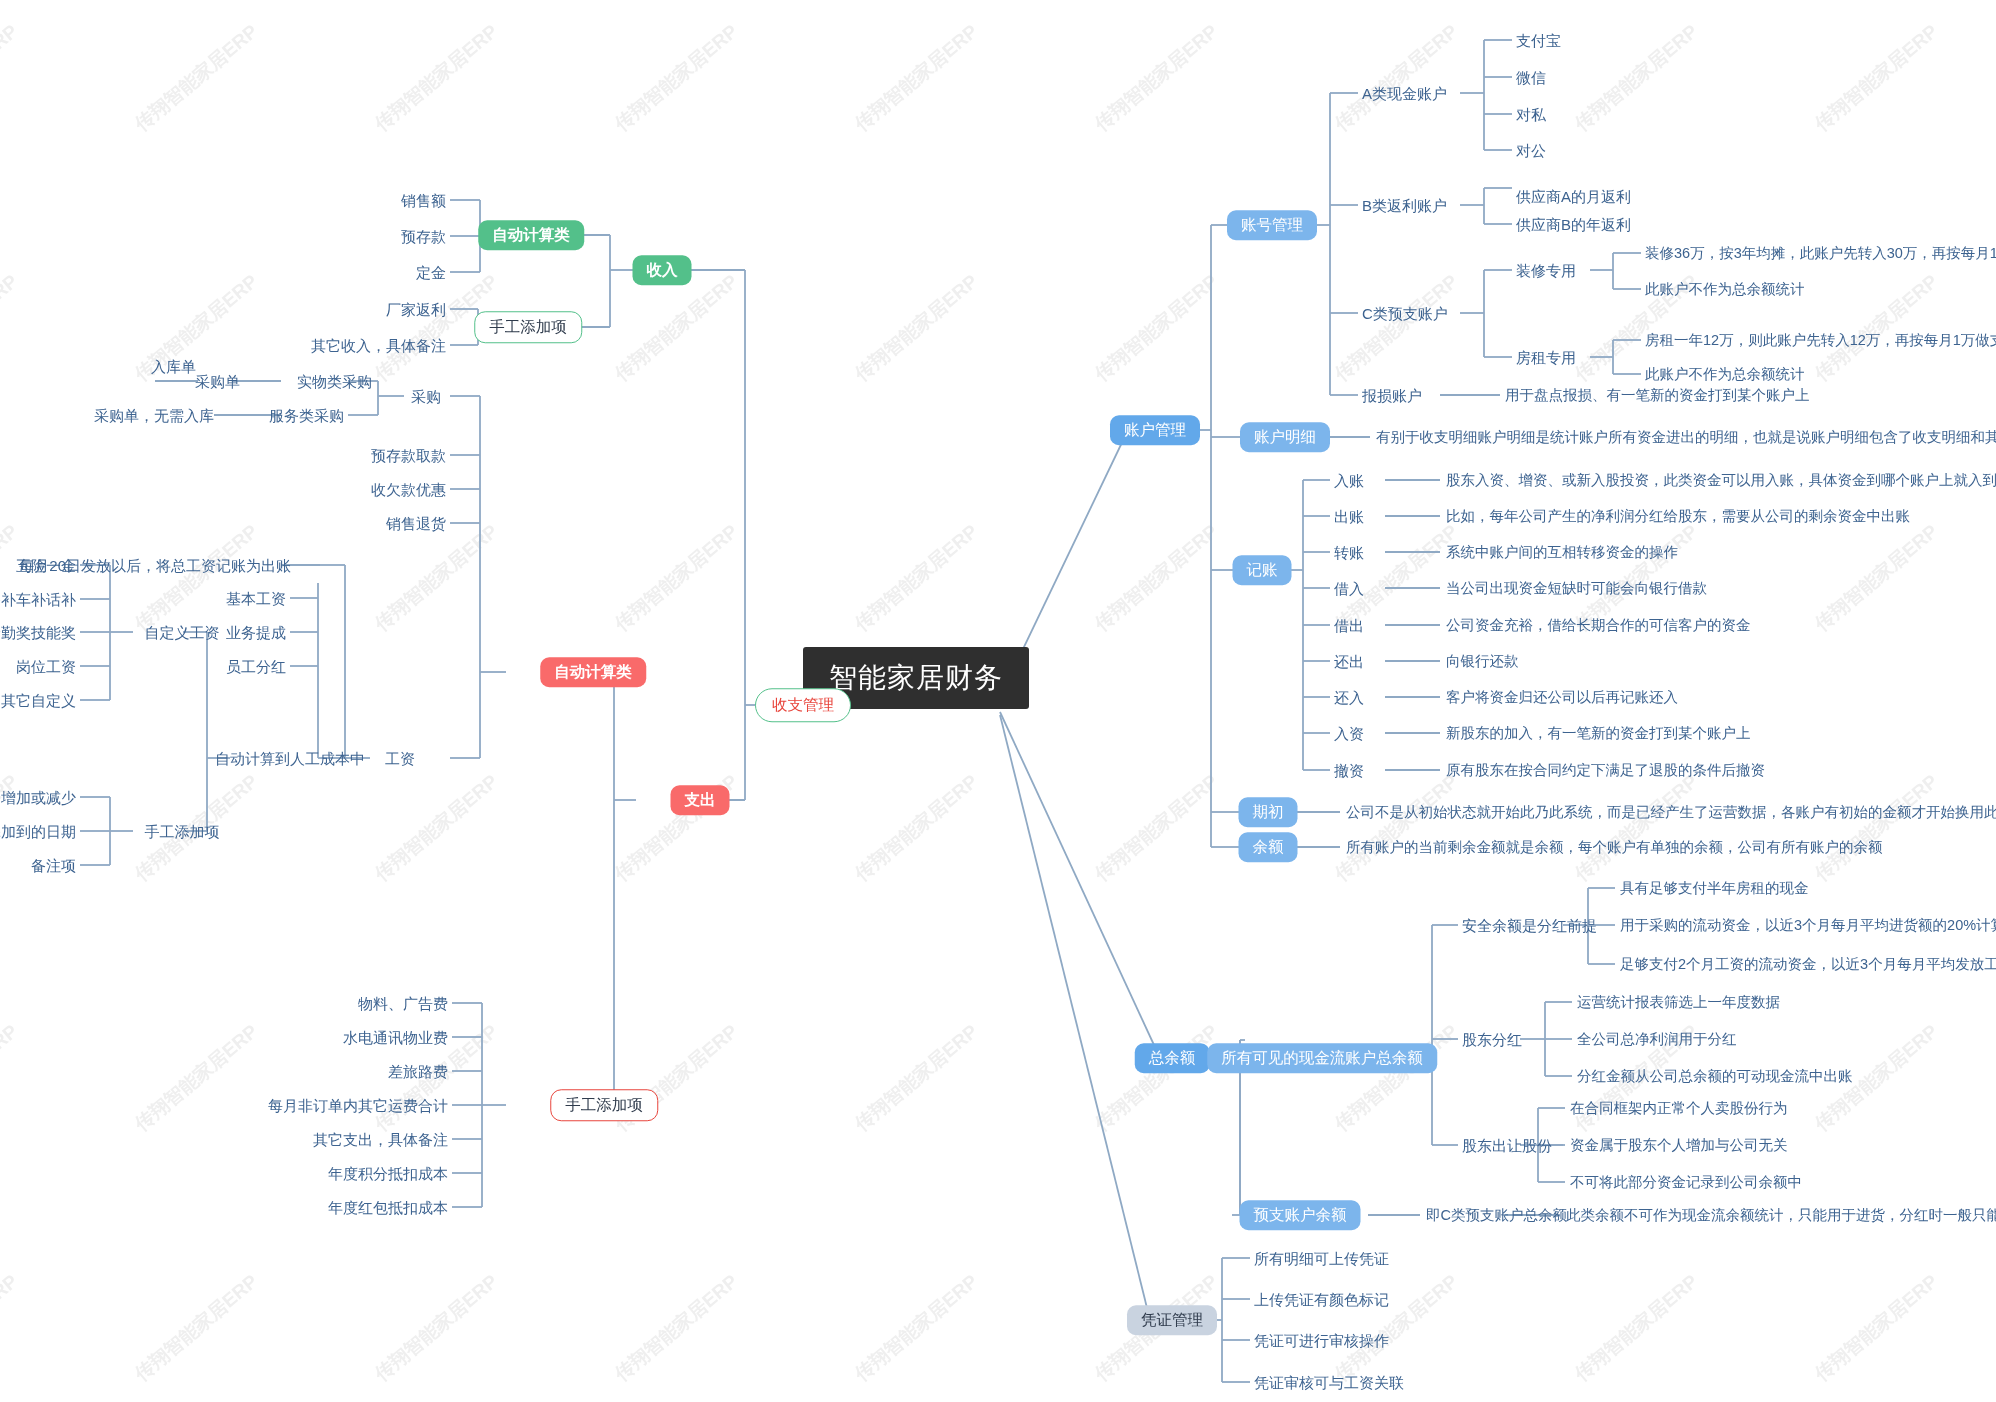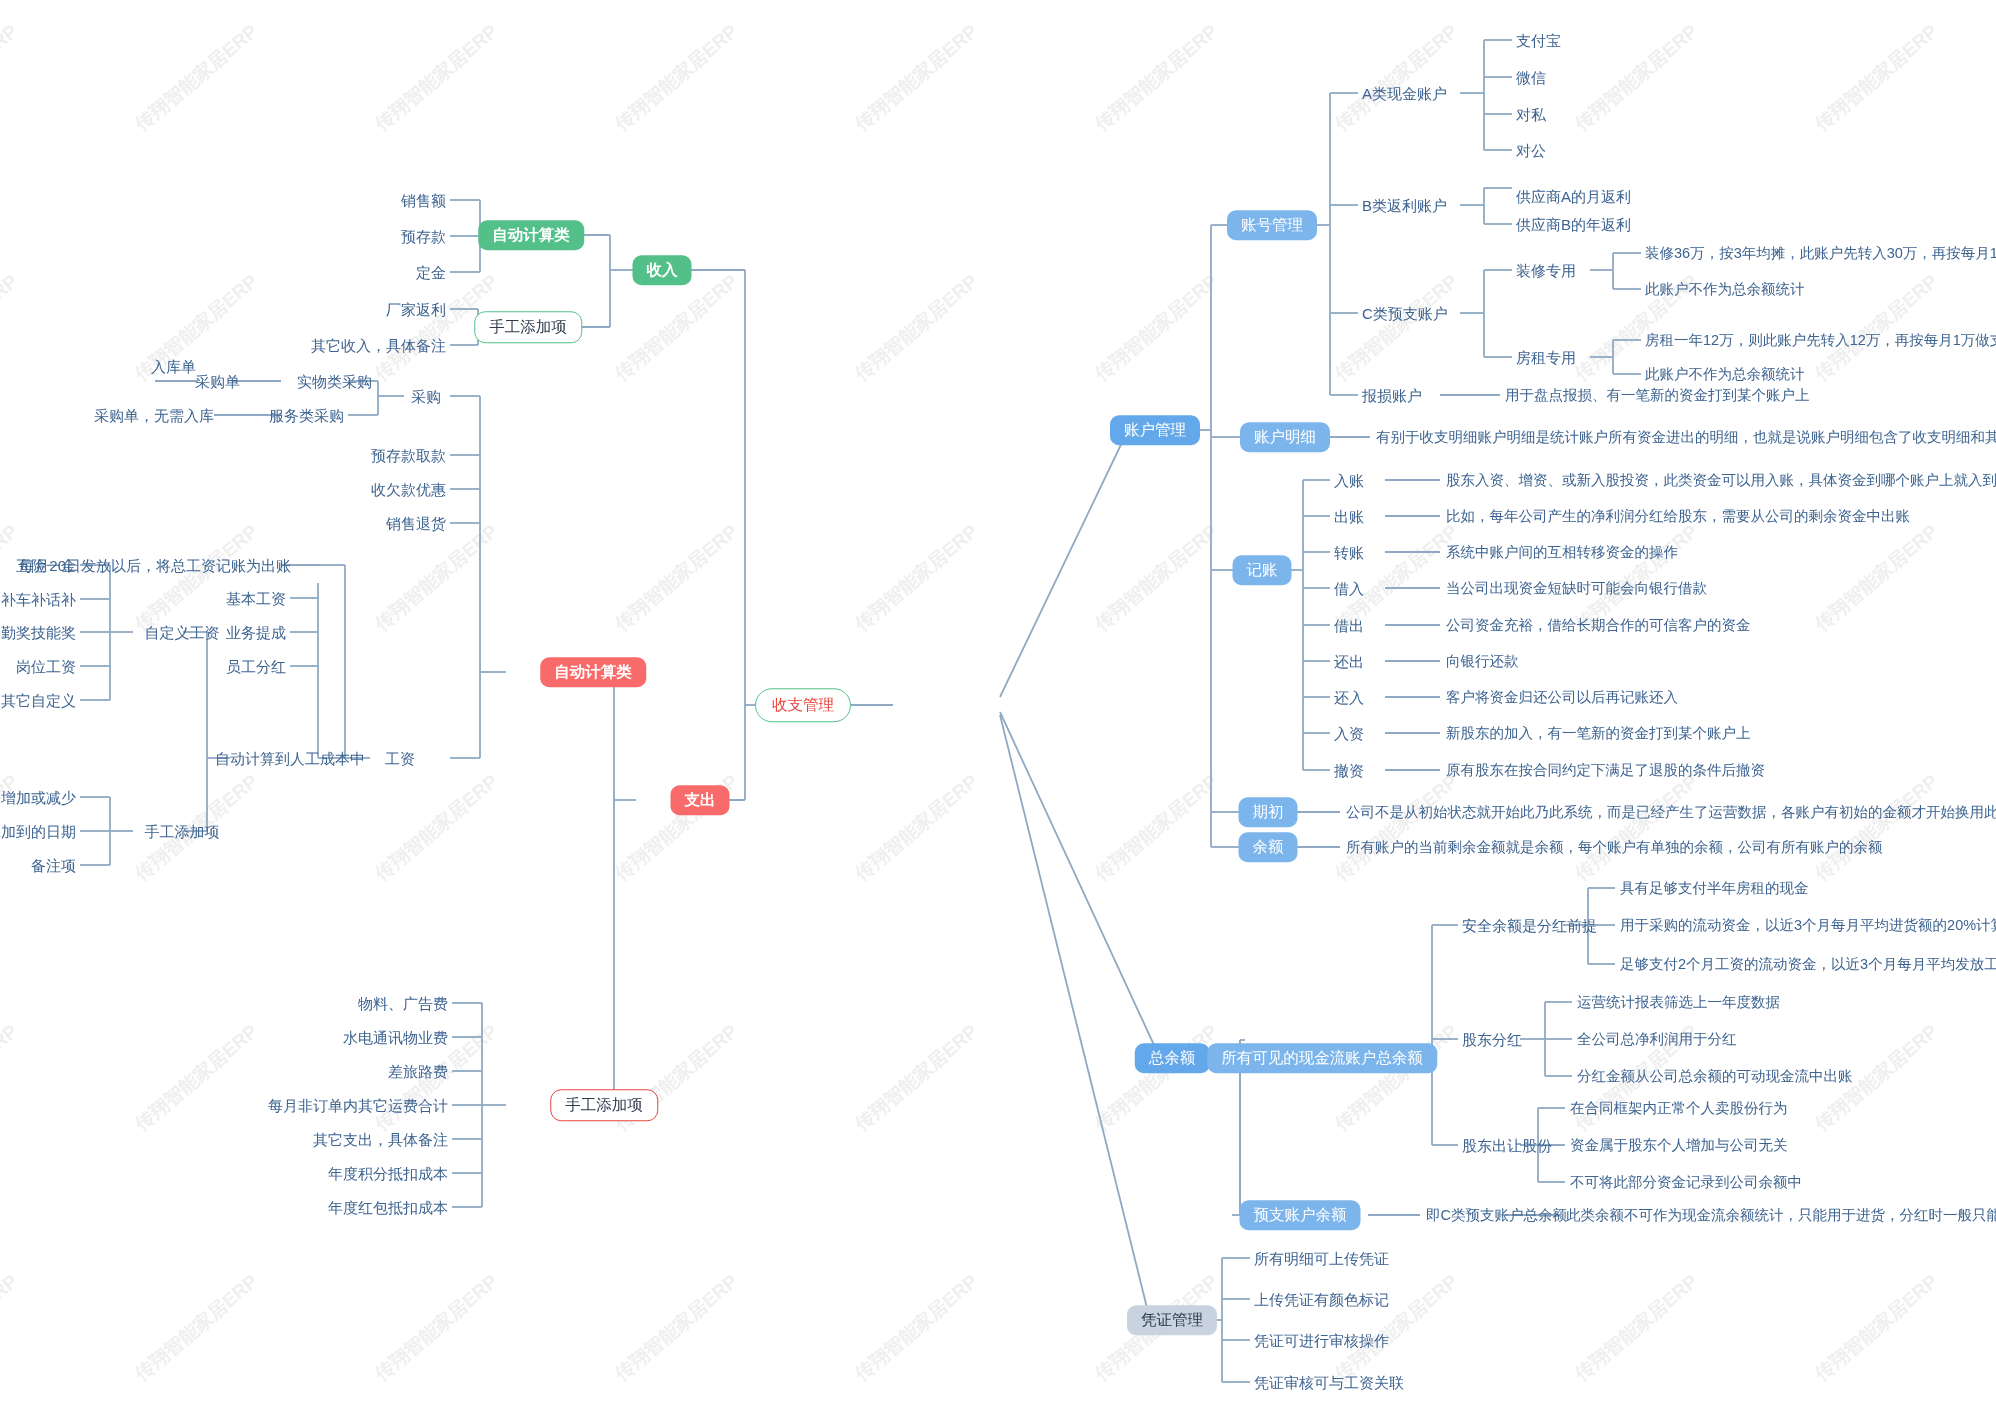--- a/index.html
+++ b/index.html
@@ -314,20 +314,21 @@
 
       <path d="M1196,1320 L1222,1320"></path>
       <path d="M1222,1258 L1222,1382"></path>
       <path d="M1222,1258 L1250,1258"></path>
       <path d="M1222,1299 L1250,1299"></path>
       <path d="M1222,1340 L1250,1340"></path>
       <path d="M1222,1382 L1250,1382"></path>
     </g>
   </svg>
 
+  <div class="node root" style="left:916px;top:678px;transform:translate(-50%,-50%);">智能家居财务</div>
 
   <div class="node pill outline-green-r" style="left:803px;top:705px;transform:translate(-50%,-50%);">收支管理</div>
 
   <div class="node pill green" style="left:662px;top:270px;transform:translate(-50%,-50%);">收入</div>
   <div class="node pill green" style="left:531px;top:235px;transform:translate(-50%,-50%);">自动计算类</div>
   <div class="node pill outline-green" style="left:528px;top:327px;transform:translate(-50%,-50%);">手工添加项</div>
 
   <div class="node leaf" style="left:446px;top:200px;transform:translate(-100%,-50%);">销售额</div>
   <div class="node leaf" style="left:446px;top:236px;transform:translate(-100%,-50%);">预存款</div>
   <div class="node leaf" style="left:446px;top:272px;transform:translate(-100%,-50%);">定金</div>

